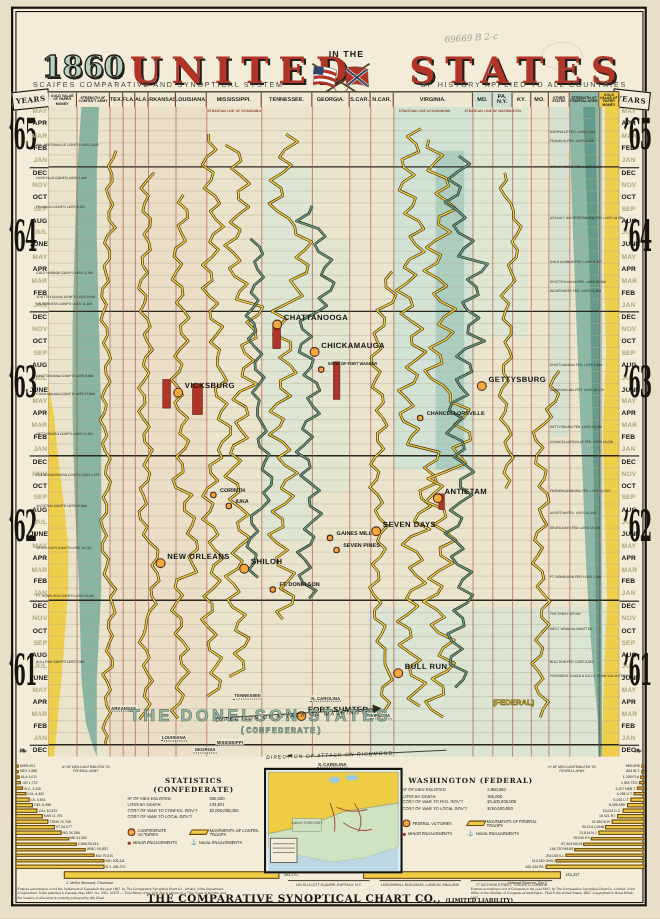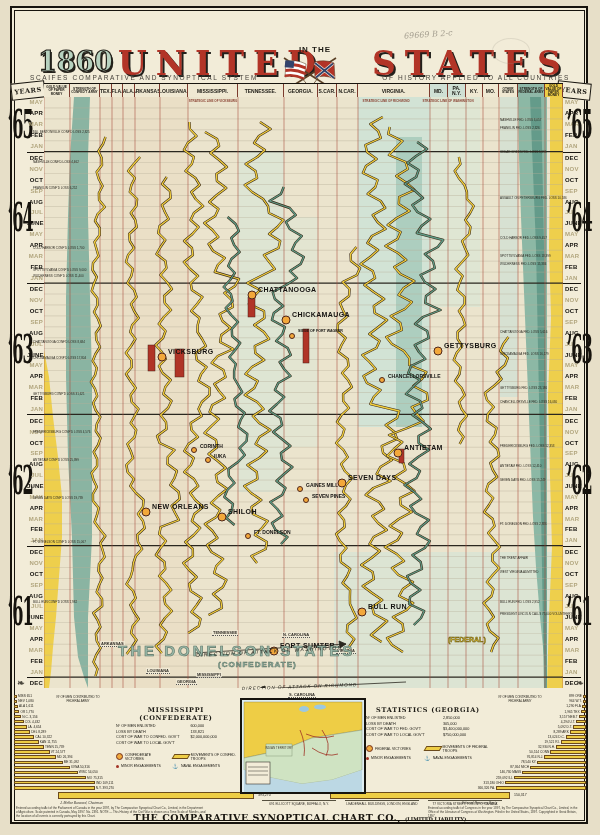--- a/index.html
+++ b/index.html
@@ -51,21 +51,21 @@
   #chartsvg{position:absolute;left:44px;top:97px;}
   .bl{position:absolute;font-weight:bold;color:#141210;white-space:nowrap;z-index:6;}
   .bl-b{font-size:7px;letter-spacing:.4px;} .bl-m{font-size:5px;} .bl-s{font-size:3.6px;}
   .anL,.anR{position:absolute;font-size:3px;color:#2b2820;white-space:nowrap;z-index:5;}
   .strat{position:absolute;font-size:3px;color:#8a4232;font-weight:bold;text-align:center;width:60px;z-index:5;}
   .sec{position:absolute;font-size:4px;font-weight:bold;color:#33302a;background:rgba(242,236,216,.75);
        border-bottom:1px dotted #555;padding:0 1px;z-index:5;}
   .regS{position:absolute;left:118px;top:642px;font-size:15px;font-weight:bold;letter-spacing:3px;
         color:#9ab9a9;-webkit-text-stroke:.6px #5d7567;white-space:nowrap;z-index:6;}
   .regSsub{position:absolute;left:218px;top:660px;font-size:8px;font-weight:bold;letter-spacing:1px;color:#9ab9a9;
-        -webkit-text-stroke:.5px #5d7567;z-index:6;}
+        -webkit-text-stroke:.5px #5d7567;z-index:6;font-family:Liberation Mono, monospace;}
   .regN{position:absolute;left:388px;top:620px;font-size:13px;font-weight:bold;letter-spacing:2px;
         color:#e4c32f;-webkit-text-stroke:.6px #6b5a12;white-space:nowrap;z-index:6;}
   .regNsub{position:absolute;left:448px;top:636px;font-size:7px;font-weight:bold;color:#e4c32f;
         -webkit-text-stroke:.5px #6b5a12;z-index:6;}
   .atk1{position:absolute;left:196px;top:648px;font-size:5px;font-style:italic;letter-spacing:1.4px;
         transform:rotate(-3deg);color:#22201a;z-index:6;white-space:nowrap;}
   .atk2{position:absolute;left:242px;top:684px;font-size:4.5px;font-style:italic;letter-spacing:1px;
         transform:rotate(-2deg);color:#22201a;z-index:6;white-space:nowrap;}
   
   .statbox{position:absolute;z-index:4;}
@@ -726,21 +726,21 @@
         <span class="sbar" style="width: 81.03px;"></span>
       </div>
       <div class="srow">
         <span class="slab">366,326 PA.</span>
         <span class="sbar" style="width: 90px;"></span>
       </div>
     </div>
   <div class="stairtitle" style="left:494px;top:696px">Nº OF MEN CONTRIBUTED TO FEDERAL ARMY</div>
 
   <div class="statbox" style="left:116px;top:706px;width:120px">
-    <div class="stitle">MISSISSIPPI (CONFEDERATE)</div>
+    <div class="stitle">STATISTICS (CONFEDERATE)</div>
     <div id="linesC">
         <div class="sline">
           <span class="lbl">Nº OF MEN ENLISTED</span>
           <span class="val">600,000</span>
         </div>
         <div class="sline">
           <span class="lbl">LOSS BY DEATH</span>
           <span class="val">133,821</span>
         </div>
         <div class="sline">
@@ -765,21 +765,21 @@
           <span class="ic ic-min"></span>
           <span>MINOR ENGAGEMENTS</span>
         </div>
         <div class="leg">
           <span class="ic ic-nav">⚓</span>
           <span>NAVAL ENGAGEMENTS</span>
         </div>
       </div>
   </div>
   <div class="statbox" style="left:366px;top:706px;width:124px">
-    <div class="stitle">STATISTICS (GEORGIA)</div>
+    <div class="stitle">WASHINGTON (FEDERAL)</div>
     <div id="linesF">
         <div class="sline">
           <span class="lbl">Nº OF MEN ENLISTED</span>
           <span class="val">2,850,000</span>
         </div>
         <div class="sline">
           <span class="lbl">LOSS BY DEATH</span>
           <span class="val">305,000</span>
         </div>
         <div class="sline">

